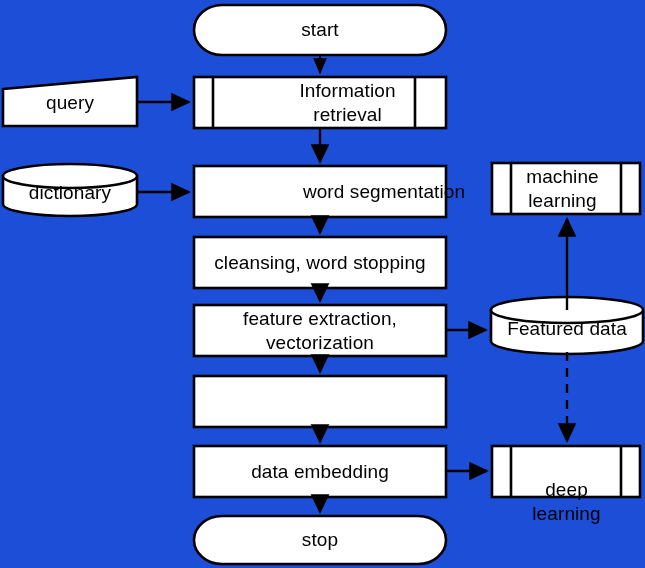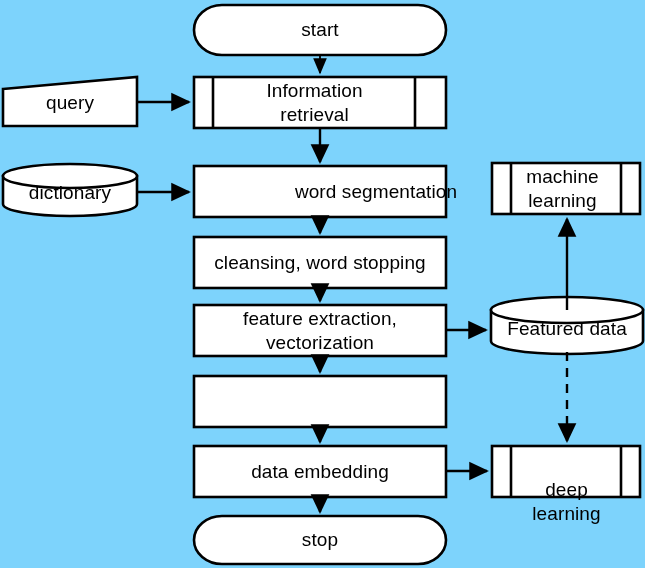--- a/index.html
+++ b/index.html
@@ -8,21 +8,21 @@
     padding: 0;
     background: #ffffff;
   }
   body {
     font-family: "Liberation Sans", "DejaVu Sans", sans-serif;
   }
   #canvas {
     position: relative;
     width: 645px;
     height: 568px;
-    background: #7dd3fc;
+    background: #1d4ed8;
     overflow: hidden;
   }
   #canvas svg {
     position: absolute;
     top: 0;
     left: 0;
     width: 645px;
     height: 568px;
   }
   .shape-stroke {
@@ -164,26 +164,26 @@
 
     <line class="conn" x1="567" y1="310" x2="567" y2="219" marker-end="url(#arrowFat)"></line>
 
     <line class="conn-dashed" x1="567" y1="352" x2="567" y2="441" marker-end="url(#arrowFat)"></line>
   </svg>
 
   <div class="node-label" style="left:194px; top:5px; width:252px; height:50px;">start</div>
 
   <div class="node-label" style="left:3px; top:80px; width:134px; height:46px;">query</div>
 
-  <div class="node-label" style="left:214px; top:77px; width:201px; height:51px;">Information
+  <div class="node-label" style="left:214px; top:77px; width:201px; height:51px;padding-left:33px;">Information
 retrieval</div>
 
   <div class="node-label" style="left:3px; top:172px; width:134px; height:42px;">dictionary</div>
 
-  <div class="node-label" style="left:200px; top:166px; width:256px; height:51px;padding-left:48px;">word segmentation</div>
+  <div class="node-label" style="left:208px; top:166px; width:256px; height:51px;padding-left:48px;">word segmentation</div>
 
   <div class="node-label" style="left:194px; top:237px; width:252px; height:51px;">cleansing, word stopping</div>
 
   <div class="node-label" style="left:194px; top:305px; width:252px; height:51px;">feature extraction,
 vectorization</div>
 
 
   <div class="node-label" style="left:194px; top:446px; width:252px; height:51px;">data embedding</div>
 
   <div class="node-label" style="left:194px; top:516px; width:252px; height:48px;">stop</div>

